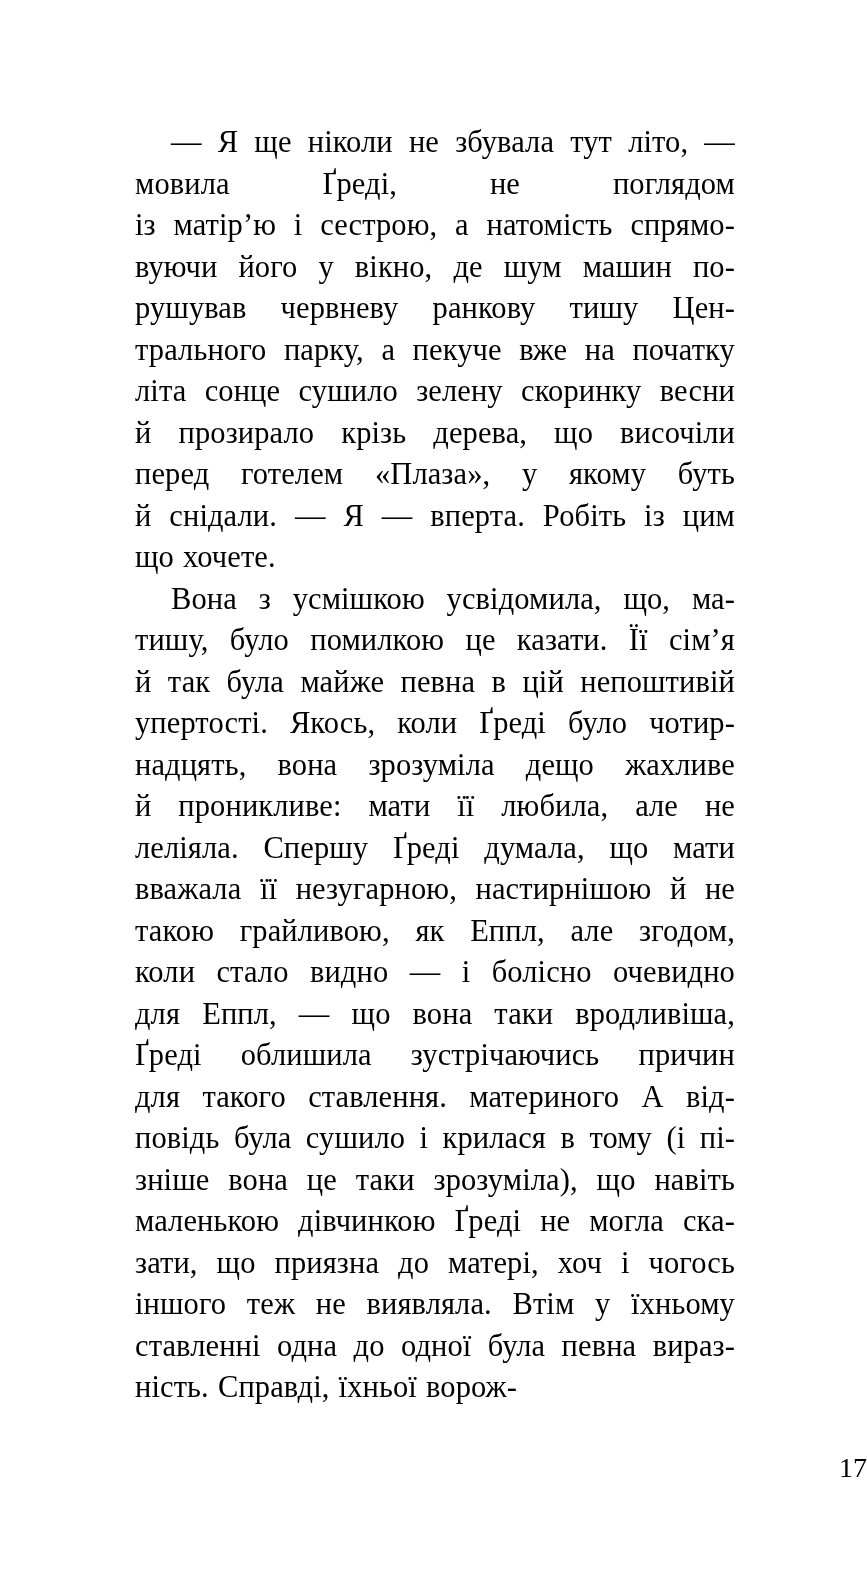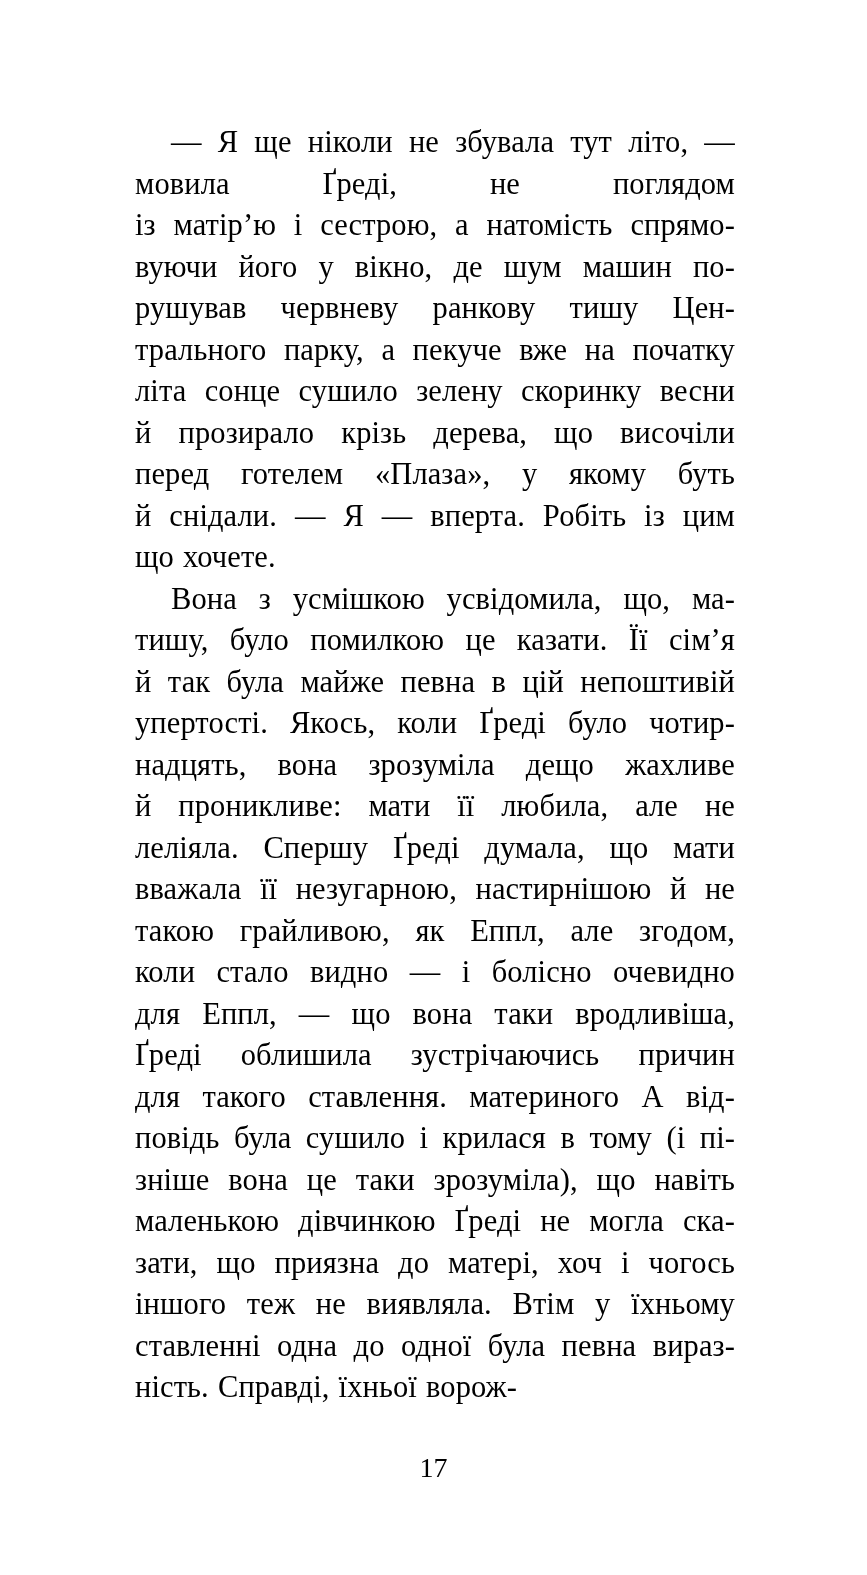--- a/index.html
+++ b/index.html
@@ -70,21 +70,21 @@
 
   .w {
     display: inline-block;
   }
 
   #page-number {
     position: absolute;
     left: 0;
     top: 1452px;
     width: 867px;
-    text-align: center;
+    text-align: right;
     font-size: 28px;
     line-height: 32px;
     font-family: "Liberation Serif", "DejaVu Serif", serif;
     color: #000000;
   }
 </style>
 </head>
 <body>
 
 <div id="page">

